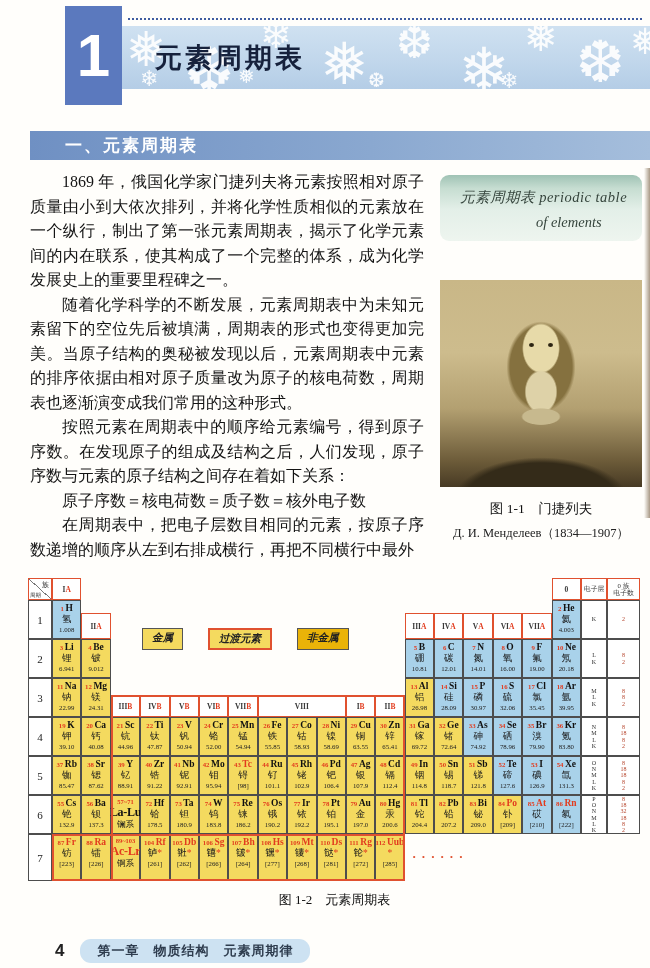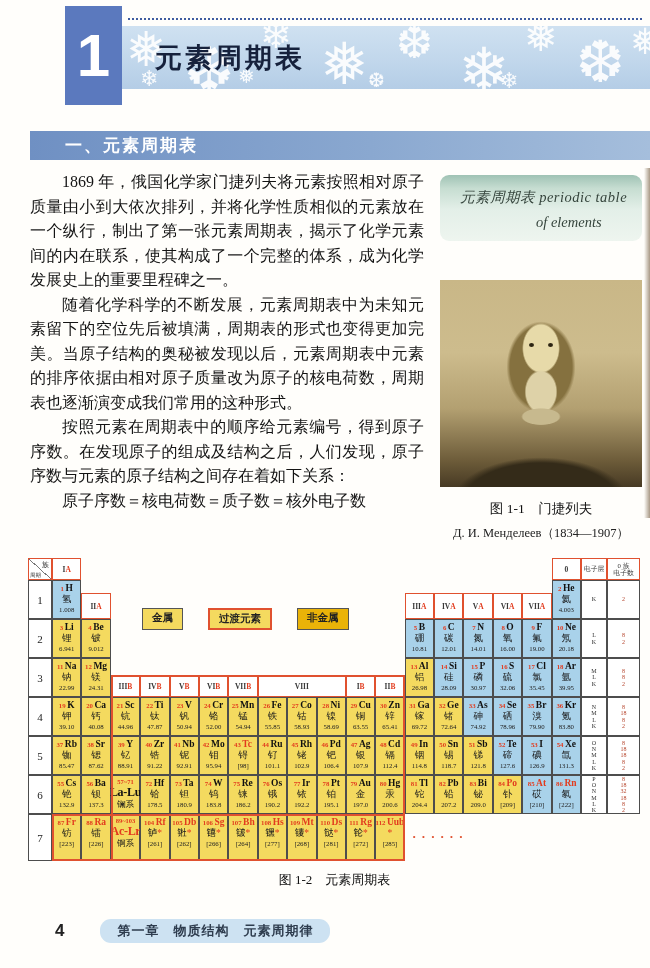--- a/index.html
+++ b/index.html
@@ -80,38 +80,38 @@
   .el.rs .sym { color:#e23b1e; }
   .el .name { font-size:9.5px; margin-top:2px; }
   .el .mass { font-size:6.8px; margin-top:2.5px; color:#222; }
   .star { color:#e23b1e; }
   .range .l1 { display:flex; flex-direction:column; align-items:center; }
   .range .num { margin:0 0 1px 0; font-size:6.5px; }
   .range .sym { font-size:12px; letter-spacing:-.3px; }
   .range .name { font-size:8.6px; margin-top:1.5px; }
   .shellc { font-size:6px; line-height:6.3px; text-align:center; color:#333; }
   .shellc.counts { color:#b5442c; }
-  .pt-legend { position:absolute; left:114px; top:50px; display:flex; gap:25px; }
+  .pt-legend { position:absolute; left:114px; top:50px; display:flex; gap:25px;font-style:italic; }
   .lg { font-size:10.5px; padding:2px 9px; border:1px solid #555; font-weight:bold; color:#222; }
   .lg-m { background:#f4da5f; }
   .lg-t { background:#f4da5f; border:2px solid #e0512f; }
   .lg-n { background:#eab308; }
   .pt-trans-outline { position:absolute; left:82.8px; top:117px; width:294px; height:186px;
     border:2px solid #e0512f; box-sizing:border-box; pointer-events:none; }
   .pt-p7-outline { position:absolute; left:24px; top:256px; width:352.8px; height:47px;
     border:2px solid #e0512f; box-sizing:border-box; pointer-events:none; }
   .pt-dots { position:absolute; left:384px; top:271px; color:#e0512f; font-size:13px;
     font-weight:bold; letter-spacing:5px; }
   .table-caption { width:613px; margin:10px 0 0 28px; text-align:center; font-size:13px; color:#111; }
 
   
   .footer { display:flex; align-items:center; margin:30px 0 0 55px;
     font-family:"Liberation Sans",sans-serif; }
   .page-num { font-size:17px; font-weight:bold; color:#222; }
-  .chapter-pill { margin-left:36px; background:#cde2f2; border-radius:11px; padding:3px 17px;
+  .chapter-pill { margin-left:16px; background:#cde2f2; border-radius:11px; padding:3px 17px;
     font-size:13px; font-weight:bold; color:#2e3c4e; letter-spacing:1px; }
 </style>
 </head>
 <body>
 
 <div class="page">
 
   <header class="chapter-banner">
     <div class="dotted-line"></div>
     <div class="snow-banner">
@@ -136,20 +136,21 @@
   <div class="section-bar">
     <span>一、元素周期表</span>
   </div>
 
   <div class="content">
     <div class="text-col">
       <p>1869 年，俄国化学家门捷列夫将元素按照相对原子质量由小到大依次排列，并将化学性质相似的元素放在一个纵行，制出了第一张元素周期表，揭示了化学元素间的内在联系，使其构成了一个完整的体系，成为化学发展史上的重要里程碑之一。</p>
       <p>随着化学科学的不断发展，元素周期表中为未知元素留下的空位先后被填满，周期表的形式也变得更加完美。当原子结构的奥秘被发现以后，元素周期表中元素的排序依据由相对原子质量改为原子的核电荷数，周期表也逐渐演变成我们常用的这种形式。</p>
       <p>按照元素在周期表中的顺序给元素编号，得到原子序数。在发现原子的组成及结构之后，人们发现，原子序数与元素的原子结构之间存在着如下关系：</p>
       <p class="formula">原子序数＝核电荷数＝质子数＝核外电子数</p>
+      <p>在周期表中，把电子层数目相同的元素，按原子序数递增的顺序从左到右排成横行，再把不同横行中最外</p>
     </div>
     <div class="side-col">
       <div class="term-box">
         <div class="term-line1">
           <span class="term-cn">元素周期表</span>
           <span class="term-en">periodic table</span>
         </div>
         <div class="term-line2">of elements</div>
       </div>
       <div class="photo">

